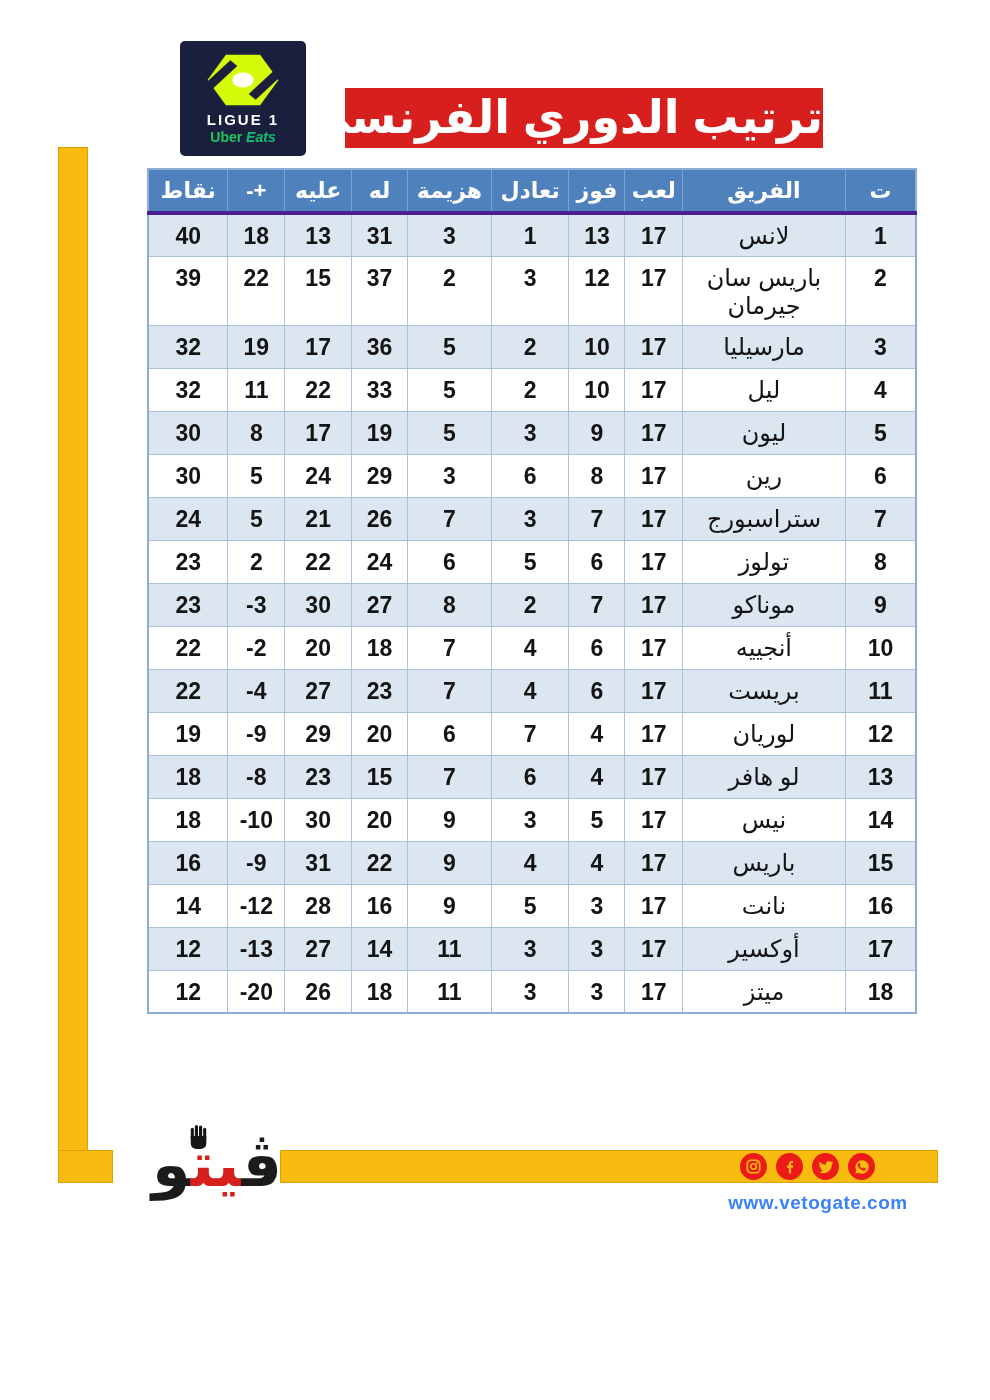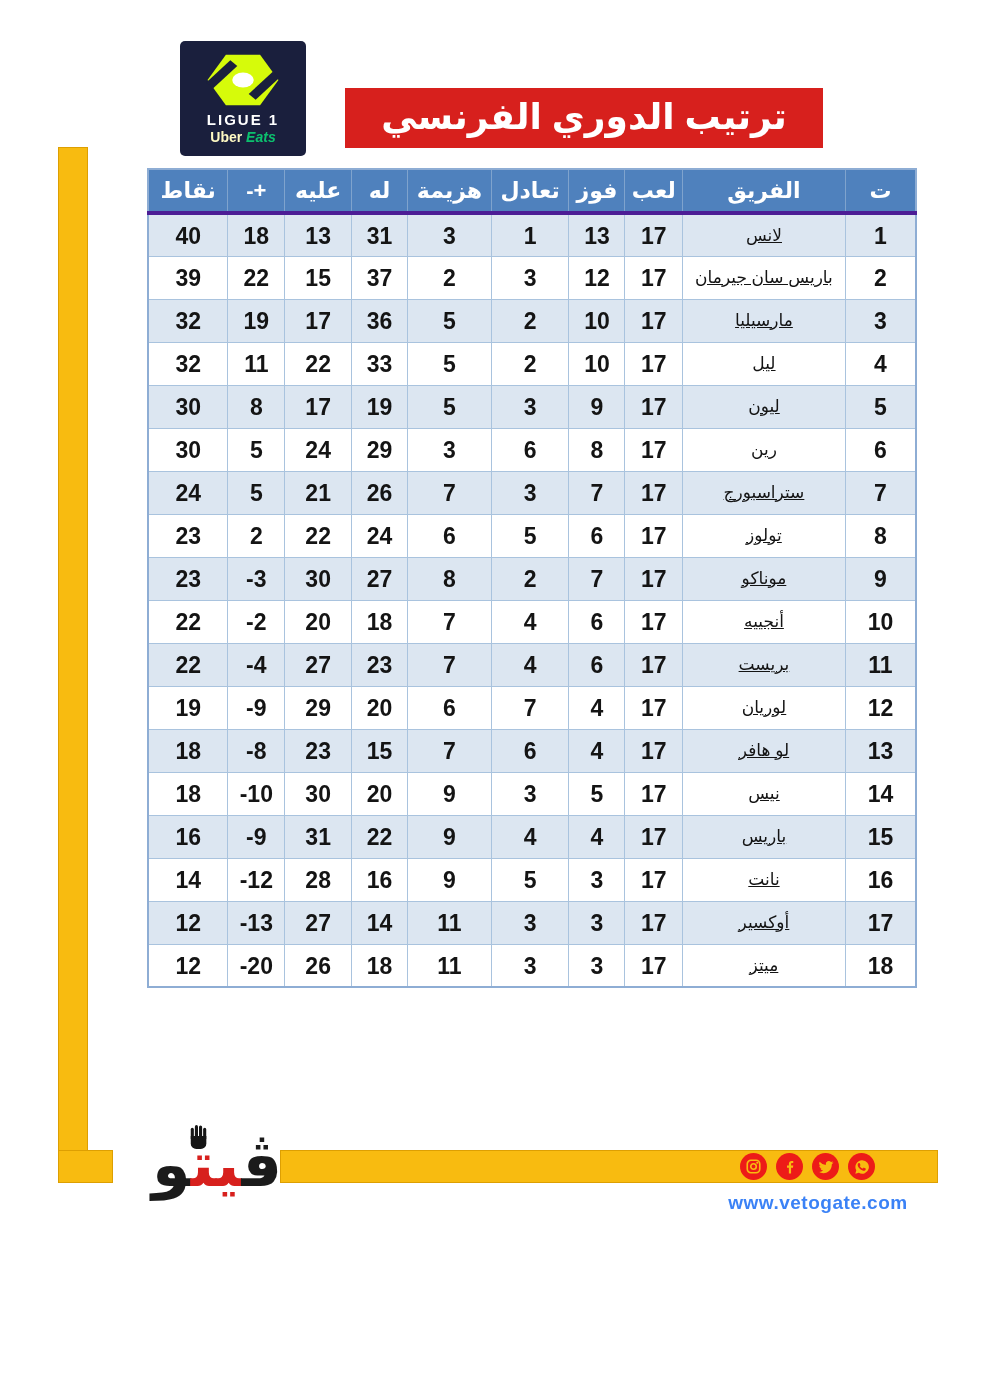--- a/index.html
+++ b/index.html
@@ -5,26 +5,26 @@
   * { margin:0; padding:0; box-sizing:border-box; }
   body { background:#fff; font-family:"Liberation Sans","DejaVu Sans",sans-serif; }
   .page { position:relative; width:990px; height:1400px; background:#ffffff; overflow:hidden; }
 
   
   .ligue1-logo { position:absolute; left:180px; top:41px; width:126px; height:115px;
     background:#1a1f3d; border-radius:5px; display:flex; flex-direction:column;
     align-items:center; justify-content:center; }
   .l1-title { color:#fff; font-weight:bold; font-size:15px; letter-spacing:2px; margin-top:3px; }
   .l1-sponsor { font-size:14px; font-weight:bold; margin-top:1px; }
-  .l1-sponsor .uber { color:#fef9c3; }
+  .l1-sponsor .uber { color:#22c55e; }
   .l1-sponsor .eats { color:#0cc06e;font-style:italic; }
 
   
   .banner { position:absolute; left:345px; top:88px; width:478px; height:60px;
-    background:#d7201d; color:#fff; font-size:36px; font-weight:bold;
+    background:#d7201d; color:#fff; font-size:46px; font-weight:bold;
     text-align:center; line-height:58px; direction:rtl; white-space:nowrap; }
 
   
   .side-bar  { position:absolute; left:58px; top:147px; width:30px; height:1004px;
     background:#f8bb10; border:1px solid #dd9f02; border-bottom:none; }
   .side-foot { position:absolute; left:58px; top:1150px; width:55px; height:33px;
     background:#f8bb10; border:1px solid #dd9f02; }
   .bottom-bar { position:absolute; left:280px; top:1150px; width:658px; height:33px;
     background:#f8bb10; border:1px solid #dd9f02; }
 
@@ -35,21 +35,21 @@
   table.standings th { background:#4f81bd; color:#fff; font-size:22px; font-weight:bold;
     height:44px; text-align:center; border-left:1px solid #7fa3cd;
     border-bottom:4px solid #4c1d95; }
   table.standings th:last-child { border-left:none; }
   table.standings td { border:1px solid #a9c3de; height:43px; text-align:center;
     vertical-align:top; padding:7px 2px 5px 2px; line-height:28px; color:#141414; }
   table.standings tbody tr:nth-child(odd)  td { background:#dce6f1; }
   table.standings tbody tr:nth-child(even) td { background:#ffffff; }
   td.num  { font-weight:bold; font-size:23px; direction:ltr; }
   td.rank { font-weight:bold; font-size:23px; }
-  td.team { font-size:17px;text-decoration:underline; }
+  td.team { font-size:24px; }
 
   
   .veto { position:absolute; left:112px; top:1118px; width:170px; height:94px;
     direction:rtl; text-align:right; font-size:62px; font-weight:bold;
     line-height:94px; color:#1b1b1b; letter-spacing:-2px; }
   .veto .mid { color:#d7201d; }
   .veto .hand { position:absolute; left:76px; top:6px; }
 
   
   .socials { position:absolute; left:740px; top:1153px; display:flex; gap:9px; }

